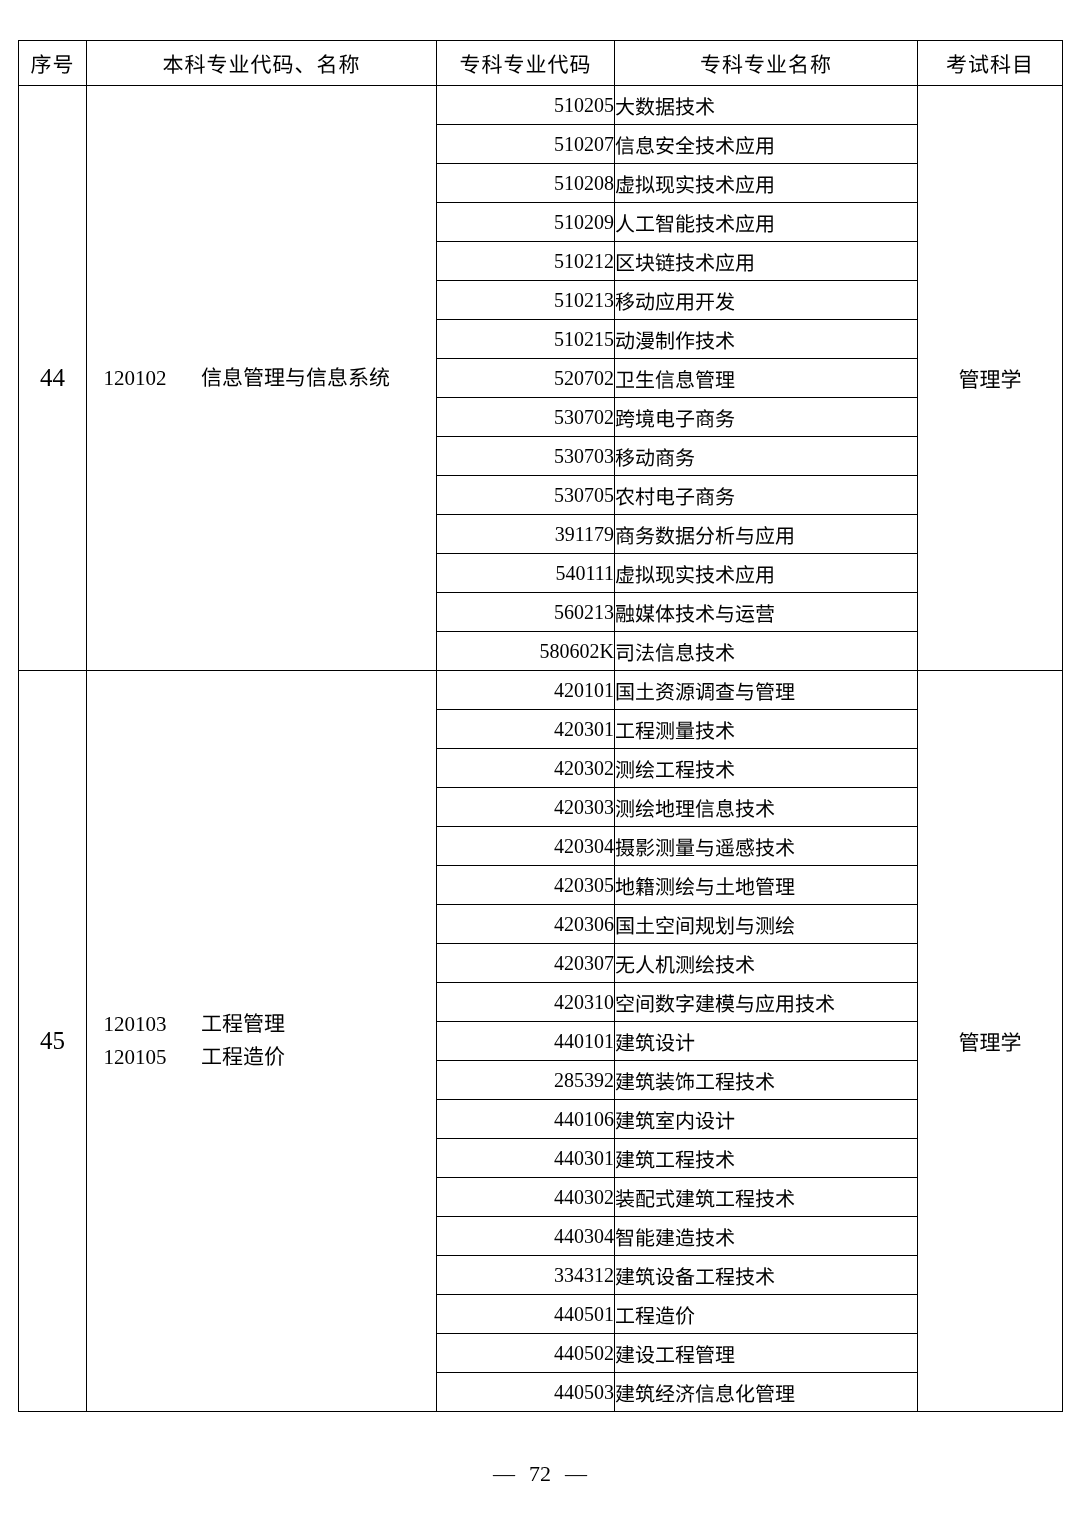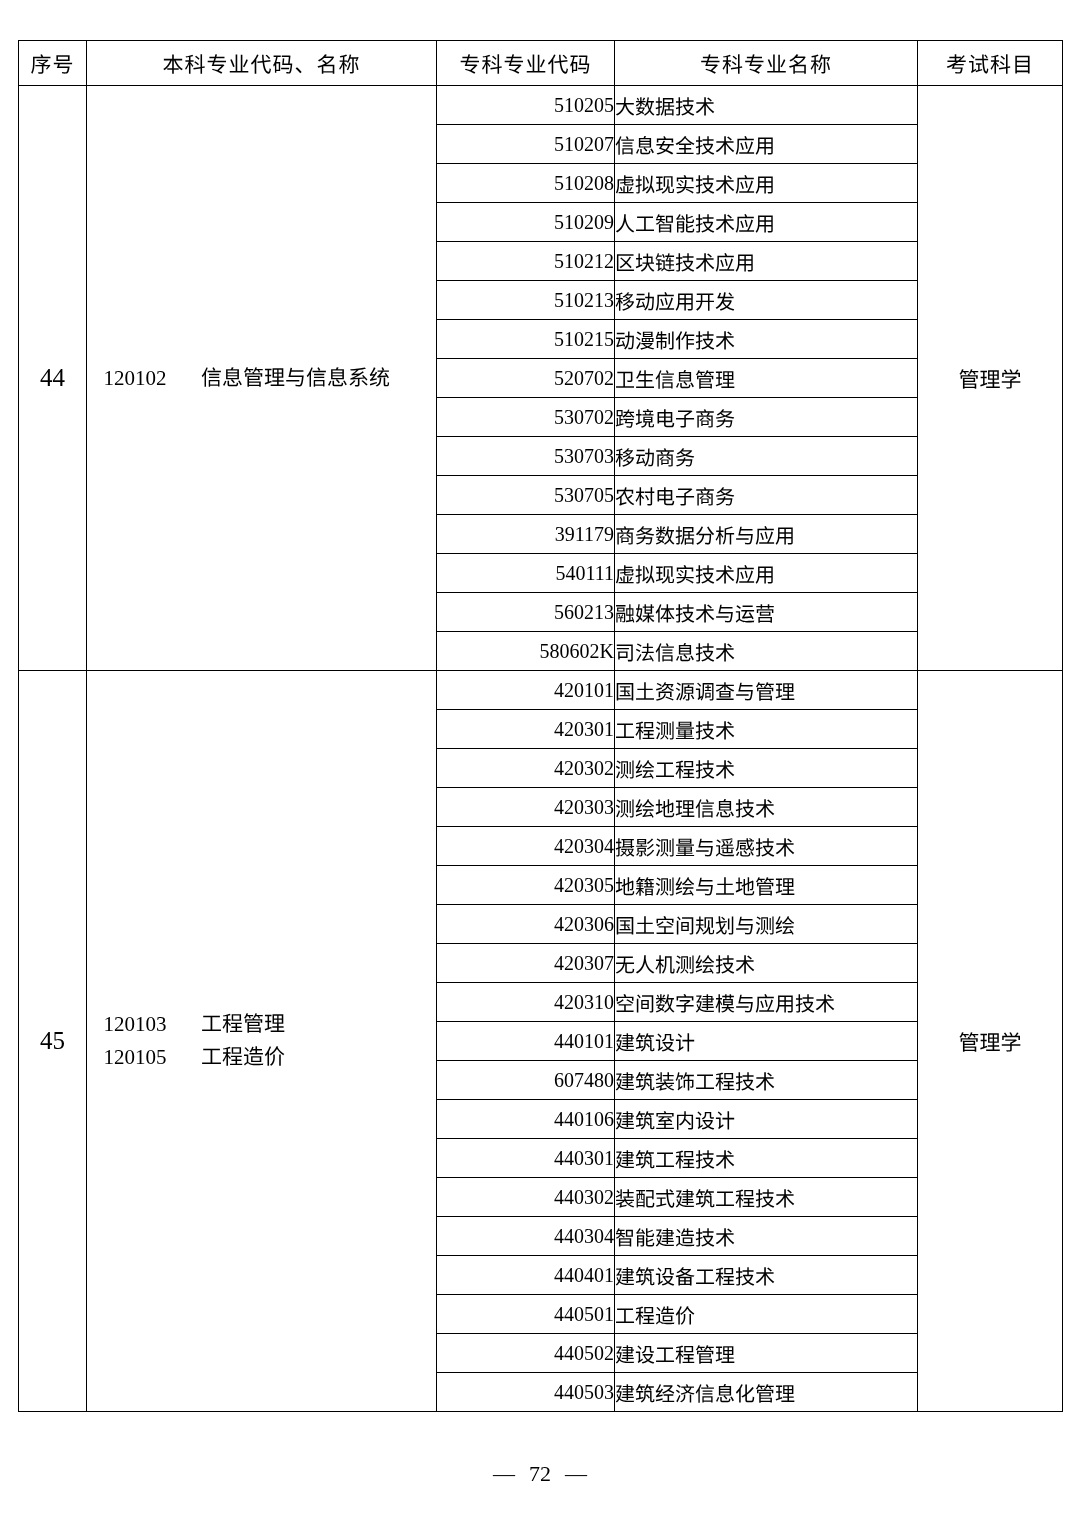--- a/index.html
+++ b/index.html
@@ -239,41 +239,41 @@
       </tr>
       <tr>
         <td class="code-cell">420310</td>
         <td class="name-cell">空间数字建模与应用技术</td>
       </tr>
       <tr>
         <td class="code-cell">440101</td>
         <td class="name-cell">建筑设计</td>
       </tr>
       <tr>
-        <td class="code-cell">607480</td>
+        <td class="code-cell">285392</td>
         <td class="name-cell">建筑装饰工程技术</td>
       </tr>
       <tr>
         <td class="code-cell">440106</td>
         <td class="name-cell">建筑室内设计</td>
       </tr>
       <tr>
         <td class="code-cell">440301</td>
         <td class="name-cell">建筑工程技术</td>
       </tr>
       <tr>
         <td class="code-cell">440302</td>
         <td class="name-cell">装配式建筑工程技术</td>
       </tr>
       <tr>
         <td class="code-cell">440304</td>
         <td class="name-cell">智能建造技术</td>
       </tr>
       <tr>
-        <td class="code-cell">440401</td>
+        <td class="code-cell">334312</td>
         <td class="name-cell">建筑设备工程技术</td>
       </tr>
       <tr>
         <td class="code-cell">440501</td>
         <td class="name-cell">工程造价</td>
       </tr>
       <tr>
         <td class="code-cell">440502</td>
         <td class="name-cell">建设工程管理</td>
       </tr>

